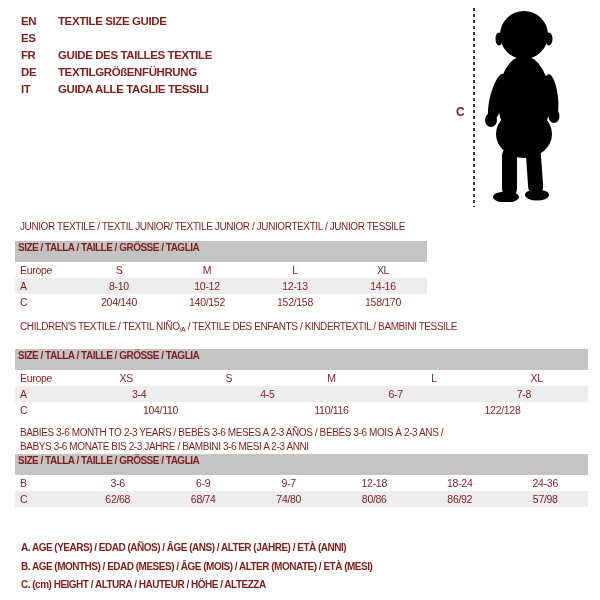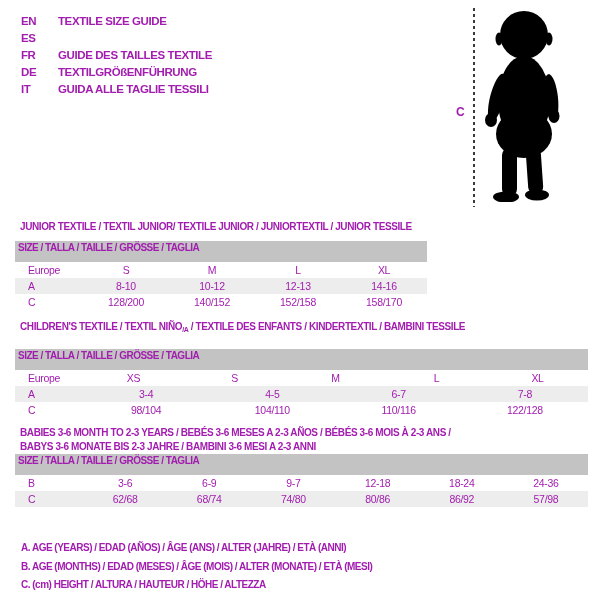--- a/index.html
+++ b/index.html
@@ -1,51 +1,51 @@
 <!DOCTYPE html>
 <html><head>
 <meta charset="utf-8">
 <style>
   * { margin:0; padding:0; box-sizing:border-box; }
   html,body { width:600px; height:600px; }
   .page {
     position:relative; width:600px; height:600px; background:#ffffff;
-    font-family:"Liberation Sans", sans-serif; color:#a21caf; overflow:hidden;
+    font-family:"Liberation Sans", sans-serif; color:#7f1d1d; overflow:hidden;
   }
 
   
   .lang-list { position:absolute; left:21px; top:13px; }
   .lang-row { display:flex; font-weight:bold; font-size:11.5px; line-height:17px; letter-spacing:-0.4px; }
   .lang-code { width:37px; }
 
   
   .measure-line {
     position:absolute; left:473px; top:8px; width:2px; height:199px;
     background:repeating-linear-gradient(to bottom, #3a3a3a 0 3px, transparent 3px 6px);
   }
   .measure-label { position:absolute; left:456px; top:105px; font-weight:bold; font-size:12px; }
   .fig-svg { position:absolute; left:482px; top:10px; }
 
   
   .table-block { position:absolute; left:15px; }
   .tb-1 { top:220px; width:412px; }
   .tb-2 { top:320px; width:573px; }
   .tb-3 { top:426px; width:573px; }
-  .tbl-title { font-weight:bold; font-size:10px; line-height:14px; letter-spacing:-0.4px; padding-left:5px; white-space:nowrap; }
+  .tbl-title { font-weight:normal; font-size:10px; line-height:14px; letter-spacing:-0.4px; padding-left:5px; white-space:nowrap; }
   .tbl-title .sub { font-size:7px; vertical-align:-2px; }
   .title-gap-1 { margin-bottom:7px; }
   .title-gap-2 { margin-bottom:12px; }
   .title-gap-3 { }
   .size-bar {
     background:#c3c3c3; height:21px; line-height:14px;
     font-weight:bold; font-size:10px; letter-spacing:-0.5px; padding-left:3px;
   }
   .trow { display:flex; height:16px; line-height:16px; font-size:10.5px; letter-spacing:-0.3px; }
   .trow.striped { background:#ededed; }
-  .trow .lbl { width:60px; padding-left:5px;margin-left:8px; }
+  .trow .lbl { width:60px; padding-left:5px; }
   .trow .cell { flex:1; text-align:center; }
 
   
   .legend { position:absolute; left:21px; top:539px; }
   .legend-line { font-weight:bold; font-size:10px; line-height:18.5px; letter-spacing:-0.5px; white-space:nowrap; }
 </style>
 </head>
 <body>
 
 <div class="page">
@@ -104,21 +104,21 @@
     </div>
     <div class="trow striped">
       <span class="lbl">A</span>
       <span class="cell">8-10</span>
       <span class="cell">10-12</span>
       <span class="cell">12-13</span>
       <span class="cell">14-16</span>
     </div>
     <div class="trow">
       <span class="lbl">C</span>
-      <span class="cell">128/200</span>
+      <span class="cell">204/140</span>
       <span class="cell">140/152</span>
       <span class="cell">152/158</span>
       <span class="cell">158/170</span>
     </div>
   </div>
 
   <div class="table-block tb-2">
     <div class="tbl-title title-gap-2"><span>CHILDREN'S TEXTILE / TEXTIL NIÑO</span><span class="sub">/A</span><span> / TEXTILE DES ENFANTS / KINDERTEXTIL / BAMBINI TESSILE</span></div>
     <div class="size-bar">SIZE / TALLA / TAILLE / GRÖSSE / TAGLIA</div>
     <div class="trow">
@@ -131,21 +131,20 @@
     </div>
     <div class="trow striped">
       <span class="lbl">A</span>
       <span class="cell">3-4</span>
       <span class="cell">4-5</span>
       <span class="cell">6-7</span>
       <span class="cell">7-8</span>
     </div>
     <div class="trow">
       <span class="lbl">C</span>
-      <span class="cell">98/104</span>
       <span class="cell">104/110</span>
       <span class="cell">110/116</span>
       <span class="cell">122/128</span>
     </div>
   </div>
 
   <div class="table-block tb-3">
     <div class="tbl-title">BABIES 3-6 MONTH TO 2-3 YEARS / BEBÉS 3-6 MESES A 2-3 AÑOS / BÉBÉS 3-6 MOIS À 2-3 ANS /</div>
     <div class="tbl-title title-gap-3">BABYS 3-6 MONATE BIS 2-3 JAHRE / BAMBINI 3-6 MESI A 2-3 ANNI</div>
     <div class="size-bar">SIZE / TALLA / TAILLE / GRÖSSE / TAGLIA</div>

